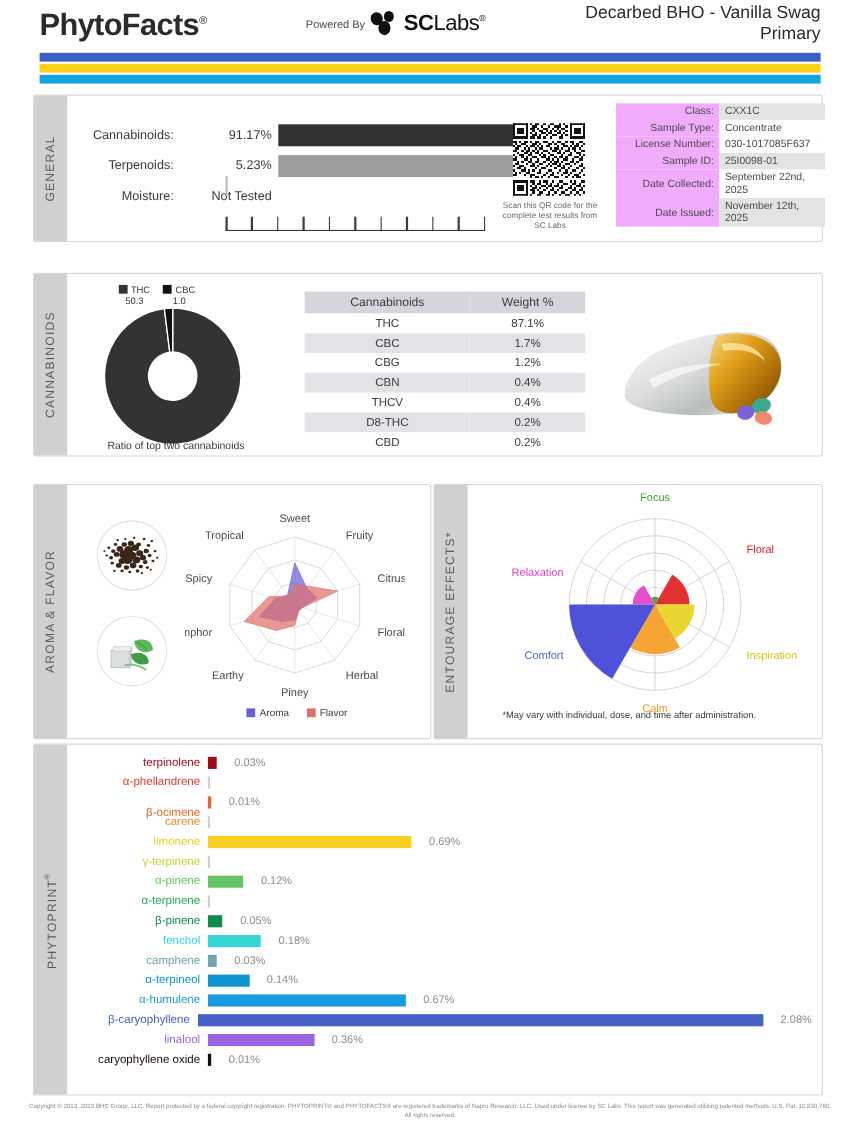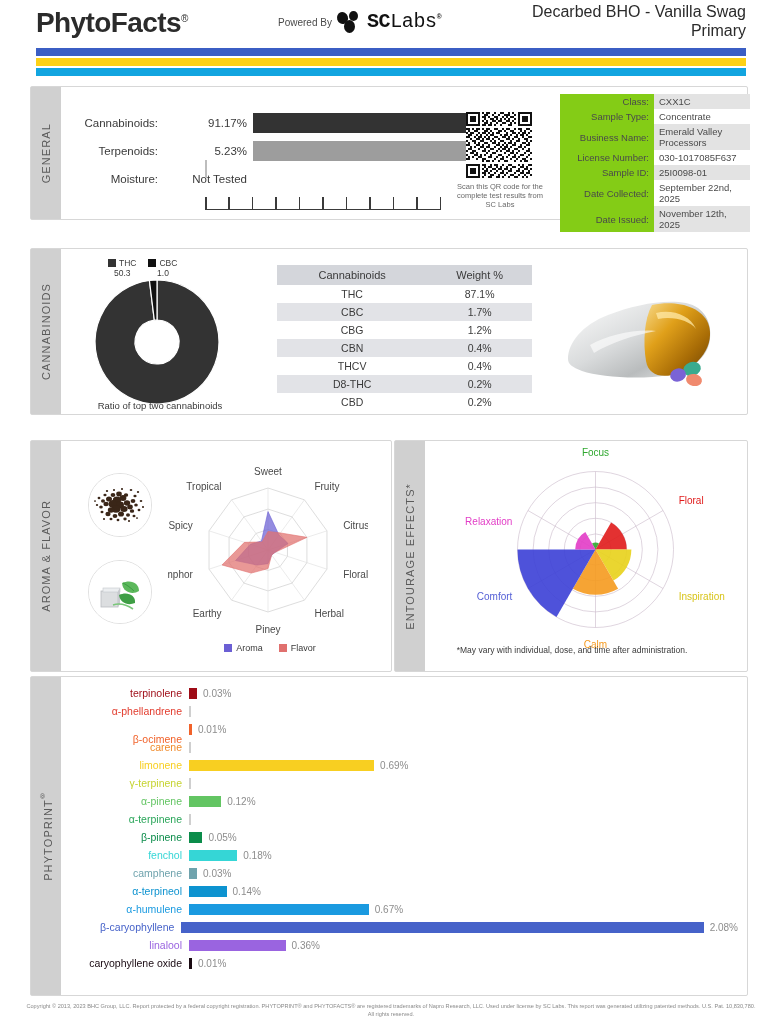--- a/index.html
+++ b/index.html
@@ -11,21 +11,21 @@
     overflow:hidden;
     position:relative;
   }
   .page{position:relative;width:782px;height:1024px;}
 
   
   .header{position:absolute;left:0;top:0;width:782px;height:48px;}
   .logo{position:absolute;left:36px;top:7px;font-size:28px;font-weight:bold;color:#2b2b2b;letter-spacing:-0.6px;}
   .logo .reg{font-size:10px;vertical-align:super;font-weight:normal;}
   .powered{position:absolute;left:278px;top:17px;font-size:10px;color:#4a4a4a;}
-  .sclabs{position:absolute;left:337px;top:10px;display:flex;align-items:flex-end;gap:4px;font-family:Liberation Mono, monospace;}
+  .sclabs{position:absolute;left:337px;top:10px;display:flex;align-items:flex-start;gap:4px;}
   .sclabs-mark{width:26px;height:22px;position:relative;}
   .sclabs-mark i{position:absolute;background:#111;border-radius:50%;display:block;}
   .d1{width:11px;height:12px;left:0px;top:1px;transform:rotate(-18deg);}
   .d2{width:9px;height:10px;left:12px;top:0px;}
   .d3{width:11px;height:13px;left:7px;top:9px;}
   .sclabs-text{font-size:20px;font-weight:bold;color:#111;letter-spacing:-0.4px;}
   .sclabs-text .lt{font-weight:normal;}
   .sclabs-text .reg{font-size:8px;vertical-align:super;font-weight:normal;}
   .title{position:absolute;right:36px;top:2px;text-align:right;font-size:16px;color:#2b2b2b;line-height:19px;}
 
@@ -57,21 +57,21 @@
   .notest-tick{position:absolute;left:205px;top:160px;width:1.5px;height:18px;background:#bdbdbd;}
 
   .qr{position:absolute;left:466px;top:112px;width:66px;height:66px;}
   .qr svg{display:block;}
   .qrcap{position:absolute;left:452px;top:182px;width:96px;text-align:center;font-size:7.5px;line-height:9px;color:#6a6a6a;}
 
   .itable{position:absolute;right:32px;top:94px;width:190px;border-collapse:collapse;font-size:9.5px;}
   .itable td{padding:2px 5px;color:#4a4a4a;vertical-align:middle;line-height:11px;}
   .itable td.k{text-align:right;width:84px;font-weight:normal;}
   .itable tr.alt td{background:#e3e3e3;}
-  .itable tr td.k{background:#84cc16;}
+  .itable tr td.k{background:#f0abfc;}
   .itable tr.alt td.v{background:#e3e3e3;}
   .itable tr.plain td.v{background:#fff;}
 
   
   #cannabinoids{left:30px;top:248px;width:716px;height:165px;}
   .donut-wrap{position:absolute;left:75px;top:272px;width:165px;height:140px;}
   .donut-legend{position:absolute;left:108px;top:258px;font-size:8.5px;color:#3a3a3a;display:flex;gap:12px;}
   .dl{display:flex;flex-direction:column;align-items:center;}
   .dl-top{display:flex;align-items:center;gap:3px;}
   .dl-sw{width:8px;height:8px;display:inline-block;}
@@ -97,21 +97,21 @@
   .ent-wheel{position:absolute;left:508px;top:462px;width:175px;height:175px;}
   .ent-note{position:absolute;left:404px;top:645px;width:336px;text-align:center;font-size:8.5px;color:#3a3a3a;}
   .ent-lbl{position:absolute;font-size:10px;white-space:nowrap;}
 
   
   #phytoprint{left:30px;top:676px;width:716px;height:318px;}
   .pp-rows{position:absolute;left:62px;top:684px;width:676px;}
   .pp-row{display:flex;align-items:center;height:18px;}
   .pp-name{width:120px;text-align:right;padding-right:7px;font-size:10.5px;white-space:nowrap;}
   .pp-bar{height:11px;min-width:2px;}
-  .pp-val{font-size:10px;color:#8d8d8d;padding-left:6px;white-space:nowrap;}
+  .pp-val{font-size:10px;color:#8d8d8d;padding-left:16px;white-space:nowrap;}
 
   
   .footer{position:absolute;left:26px;top:1002px;width:730px;text-align:center;font-size:5.6px;line-height:8px;color:#8a8a8a;}
 </style>
 </head>
 <body>
 
 <div class="page">
 
   <div class="header">
@@ -473,24 +473,20 @@
   <table class="itable">
       <tbody id="info-body">
         <tr class="alt">
           <td class="k">Class:</td>
           <td class="v">CXX1C</td>
         </tr>
         <tr class="plain">
           <td class="k">Sample Type:</td>
           <td class="v">Concentrate</td>
         </tr>
-        <tr class="alt">
-          <td class="k">Business Name:</td>
-          <td class="v">Emerald Valley Processors</td>
-        </tr>
         <tr class="plain">
           <td class="k">License Number:</td>
           <td class="v">030-1017085F637</td>
         </tr>
         <tr class="alt">
           <td class="k">Sample ID:</td>
           <td class="v">25I0098-01</td>
         </tr>
         <tr class="plain">
           <td class="k">Date Collected:</td>

